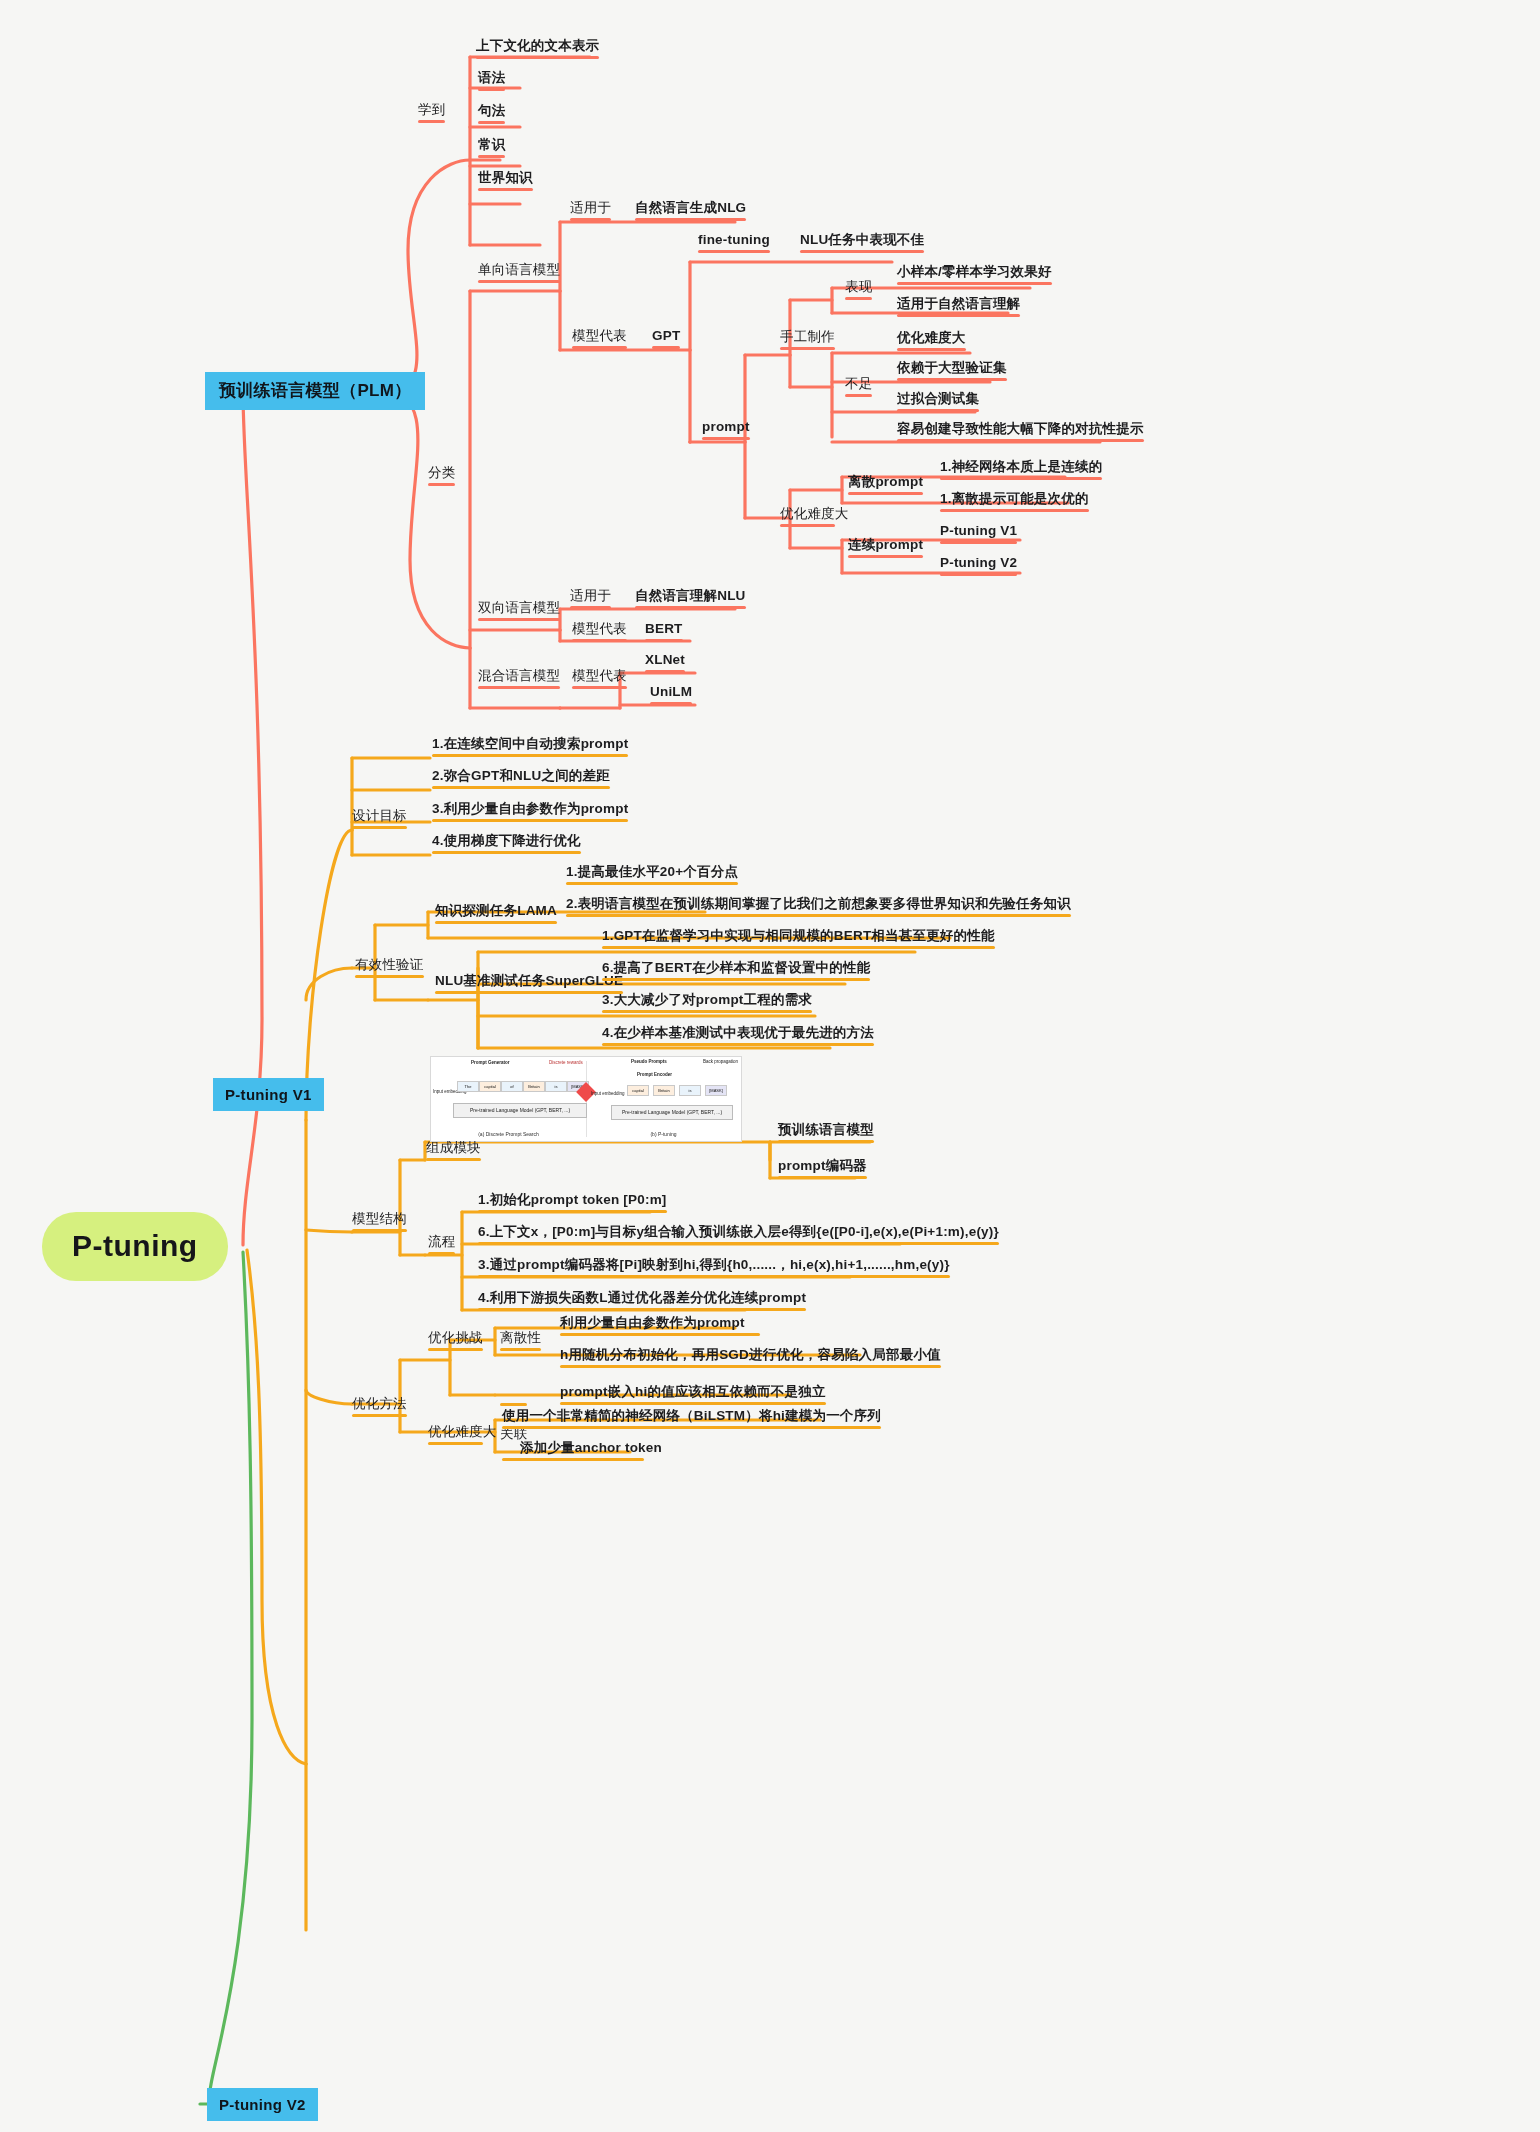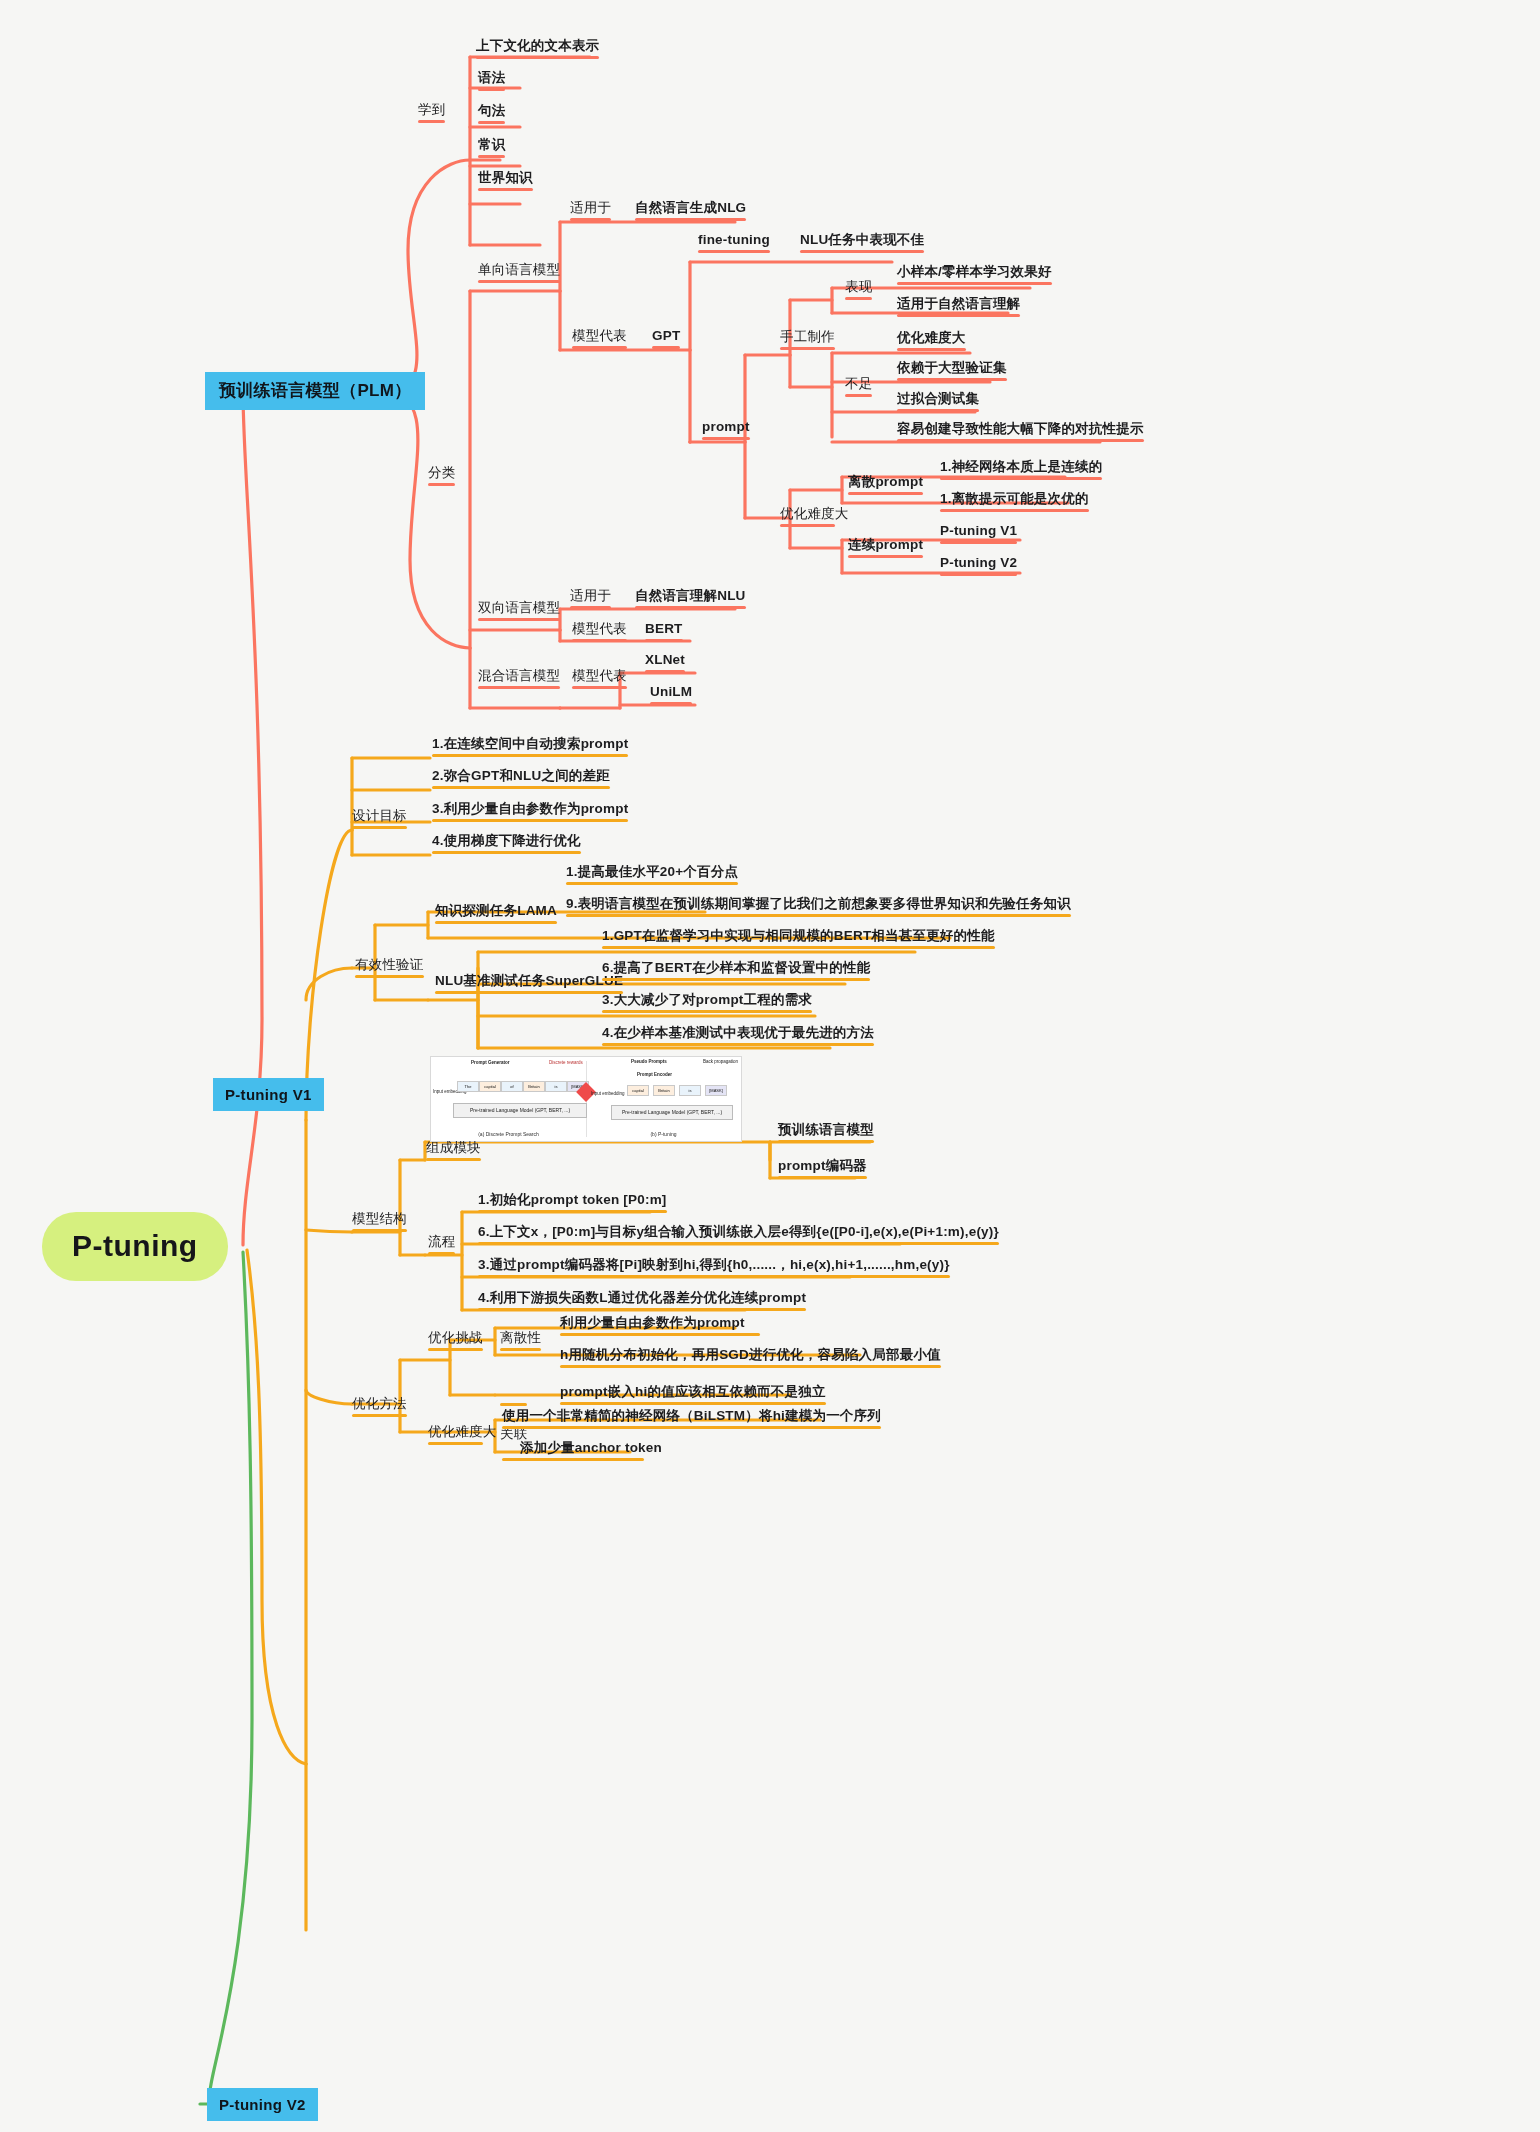--- a/index.html
+++ b/index.html
@@ -301,21 +301,21 @@
 
   <div class="node t lbl" style="left:352px;top:808px;">设计目标</div>
   <div class="node t" style="left:432px;top:736px;">1.在连续空间中自动搜索prompt</div>
   <div class="node t" style="left:432px;top:768px;">2.弥合GPT和NLU之间的差距</div>
   <div class="node t" style="left:432px;top:801px;">3.利用少量自由参数作为prompt</div>
   <div class="node t" style="left:432px;top:833px;">4.使用梯度下降进行优化</div>
 
   <div class="node t lbl" style="left:355px;top:957px;">有效性验证</div>
   <div class="node t" style="left:435px;top:903px;">知识探测任务LAMA</div>
   <div class="node t" style="left:566px;top:864px;">1.提高最佳水平20+个百分点</div>
-  <div class="node t" style="left:566px;top:896px;">9.表明语言模型在预训练期间掌握了比我们之前想象要多得世界知识和先验任务知识</div>
+  <div class="node t" style="left:566px;top:896px;">2.表明语言模型在预训练期间掌握了比我们之前想象要多得世界知识和先验任务知识</div>
 
   <div class="node t" style="left:435px;top:973px;">NLU基准测试任务SuperGLUE</div>
   <div class="node t" style="left:602px;top:928px;">1.GPT在监督学习中实现与相同规模的BERT相当甚至更好的性能</div>
   <div class="node t" style="left:602px;top:960px;">6.提高了BERT在少样本和监督设置中的性能</div>
   <div class="node t" style="left:602px;top:992px;">3.大大减少了对prompt工程的需求</div>
   <div class="node t" style="left:602px;top:1025px;">4.在少样本基准测试中表现优于最先进的方法</div>
 
   <div class="node t lbl" style="left:352px;top:1211px;">模型结构</div>
 
   <div class="fig" style="left:430px;top:1056px;width:312px;height:86px;">

